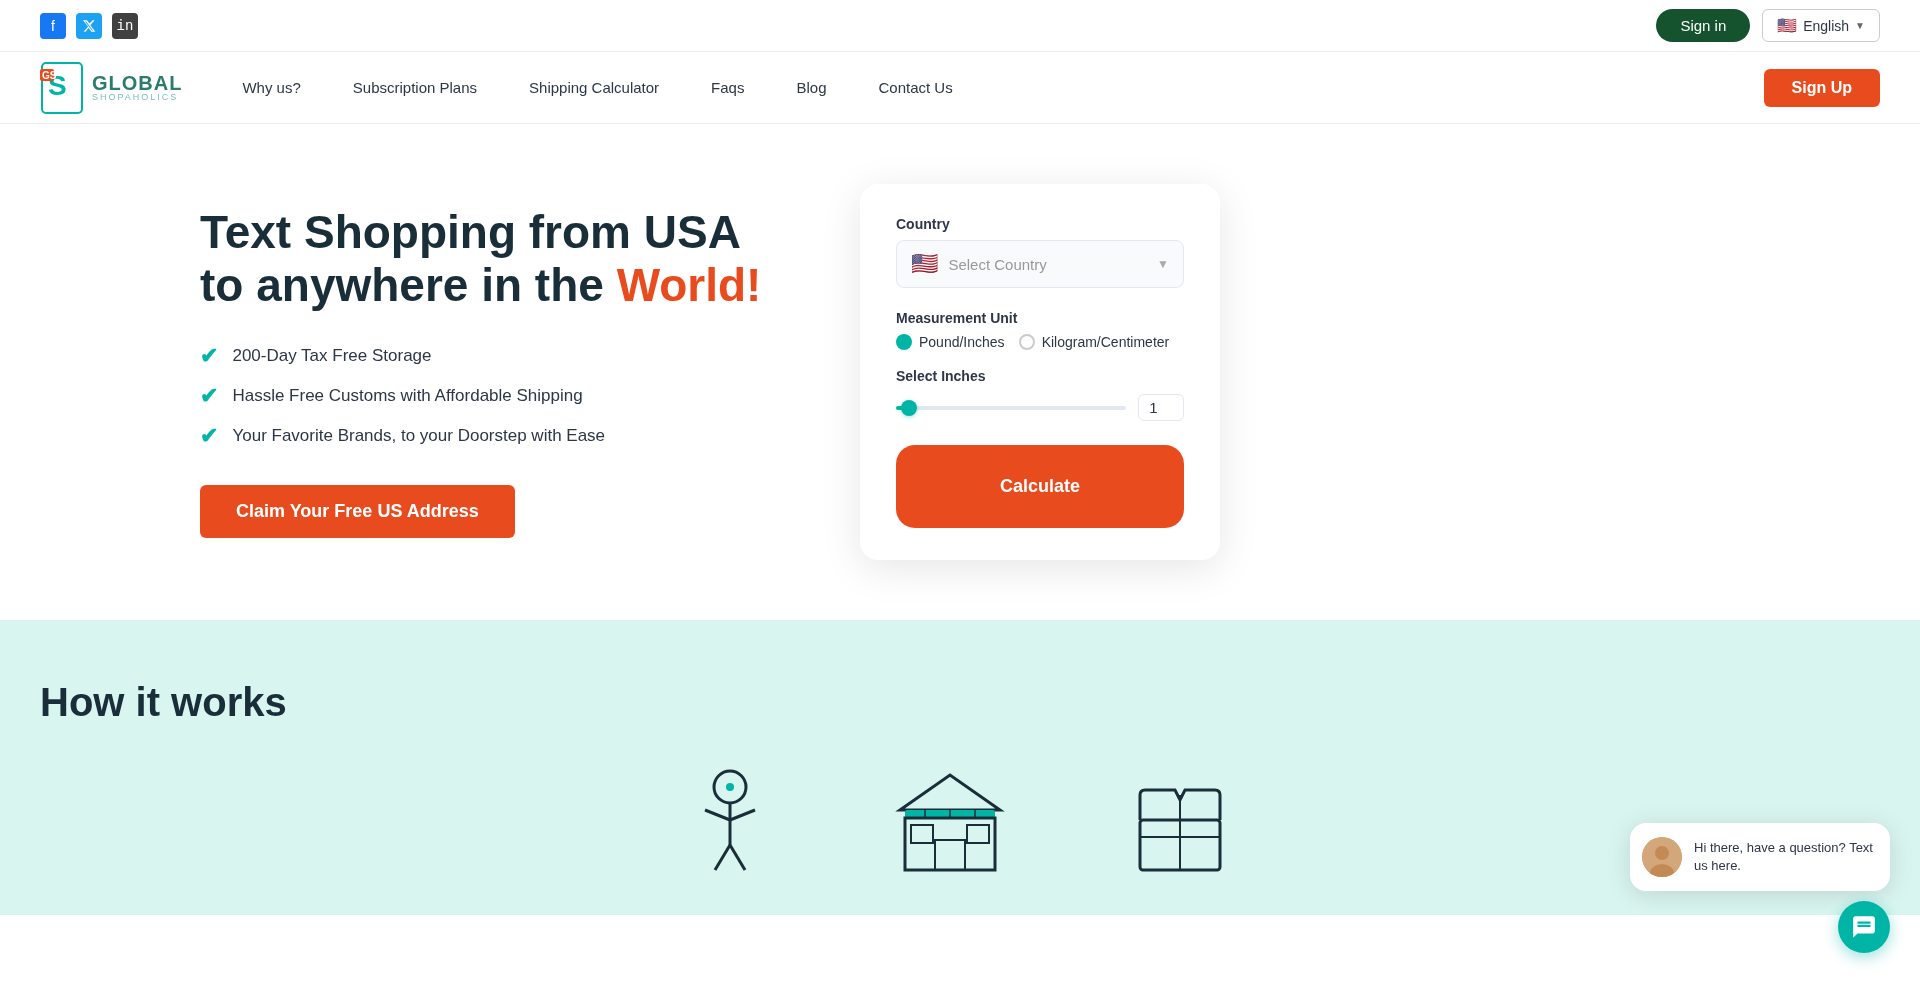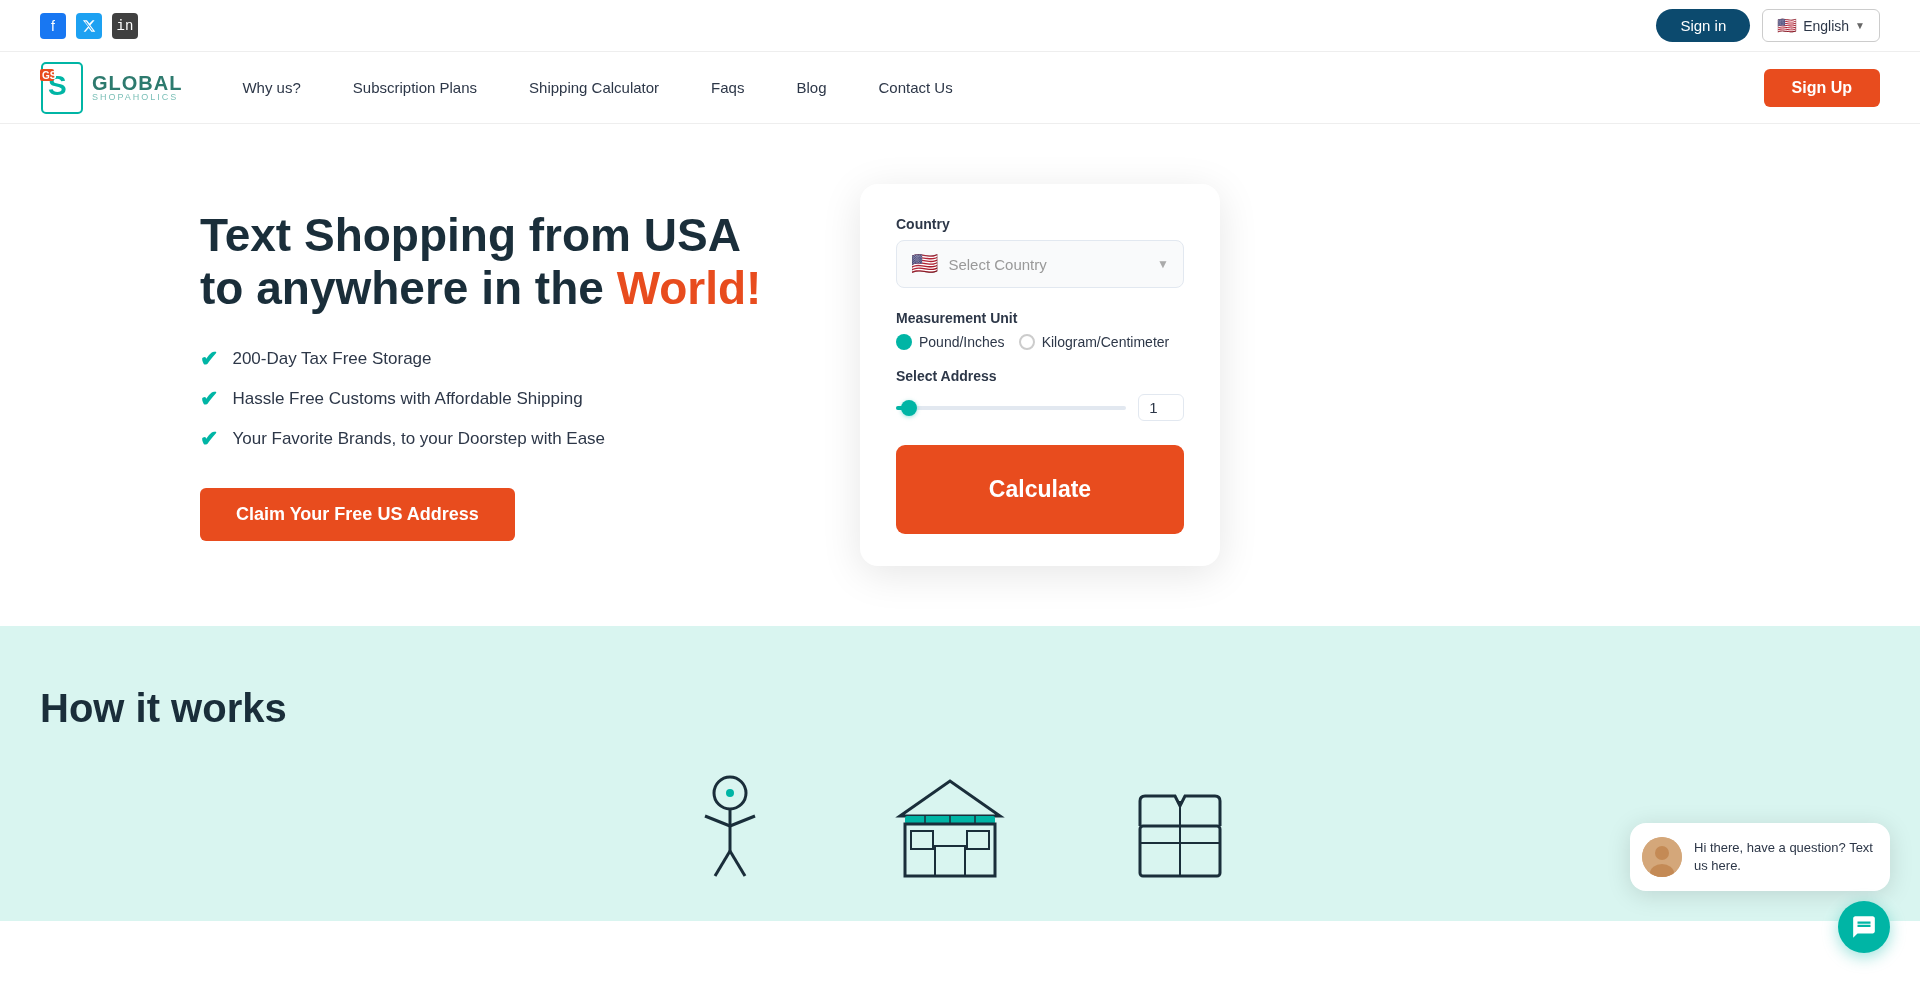--- a/index.html
+++ b/index.html
@@ -19,21 +19,21 @@
     .social-icon {
       width: 26px; height: 26px; border-radius: 4px;
       display: flex; align-items: center; justify-content: center;
       font-size: 14px; color: #fff; cursor: pointer;
     }
     .social-icon.fb { background: #1877f2; }
     .social-icon.tw { background: #1da1f2; }
     .social-icon.li { background: #404040; font-family: Liberation Mono, monospace; }
     .top-right { display: flex; gap: 12px; align-items: center; }
     .signin-btn {
-      background: #0c4a6e; color: #fff; border: none; border-radius: 24px;
+      background: #14532d; color: #fff; border: none; border-radius: 24px;
       padding: 8px 24px; font-size: 15px; cursor: pointer; font-weight: 500;
     }
     .lang-btn {
       display: flex; align-items: center; gap: 6px;
       border: 1.5px solid #ccc; border-radius: 6px;
       padding: 6px 14px; font-size: 14px; cursor: pointer; background: #fff;
     }
     .lang-btn .flag { font-size: 16px; }
     .lang-btn .chevron { font-size: 10px; color: #666; }
 
@@ -126,21 +126,21 @@
       width: 16px; height: 16px; border-radius: 50%;
       background: #00b5a5; position: absolute; top: -6px; left: 2%;
       box-shadow: 0 1px 4px rgba(0,181,165,0.4);
     }
     .weight-input {
       width: 46px; text-align: center; border: 1.5px solid #e2e8f0;
       border-radius: 6px; padding: 4px 6px; font-size: 15px; color: #2d3748;
     }
     .calc-btn {
       width: 100%; background: #e84c1e; color: #fff; border: none;
-      border-radius: 9px; padding: 31px; font-size: 23px; font-weight: 600;
+      border-radius: 19px; padding: 31px; font-size: 18px; font-weight: 600;
       cursor: pointer;
     }
 
     
     .how-section {
       background: #d9f5f0; padding: 60px 40px 40px;
       min-height: 280px;
     }
     .how-title { font-size: 40px; font-weight: 700; color: #1a2e3a; margin-bottom: 40px; }
     .how-icons { display: flex; justify-content: center; gap: 120px; }
@@ -260,21 +260,21 @@
           <span>Pound/Inches</span>
         </label>
         <label class="radio-option">
           <span class="radio-dot-inactive"></span>
           <span>Kilogram/Centimeter</span>
         </label>
       </div>
     </div>
 
     <div class="weight-row">
-      <div class="calc-label">Select Address</div>
+      <div class="calc-label">Select Inches</div>
       <div class="weight-slider-wrap">
         <div class="slider-track">
           <div class="slider-fill"></div>
           <div class="slider-thumb"></div>
         </div>
         <input class="weight-input" type="number" value="1" style="">
       </div>
     </div>
 
     <button class="calc-btn">Calculate</button>

